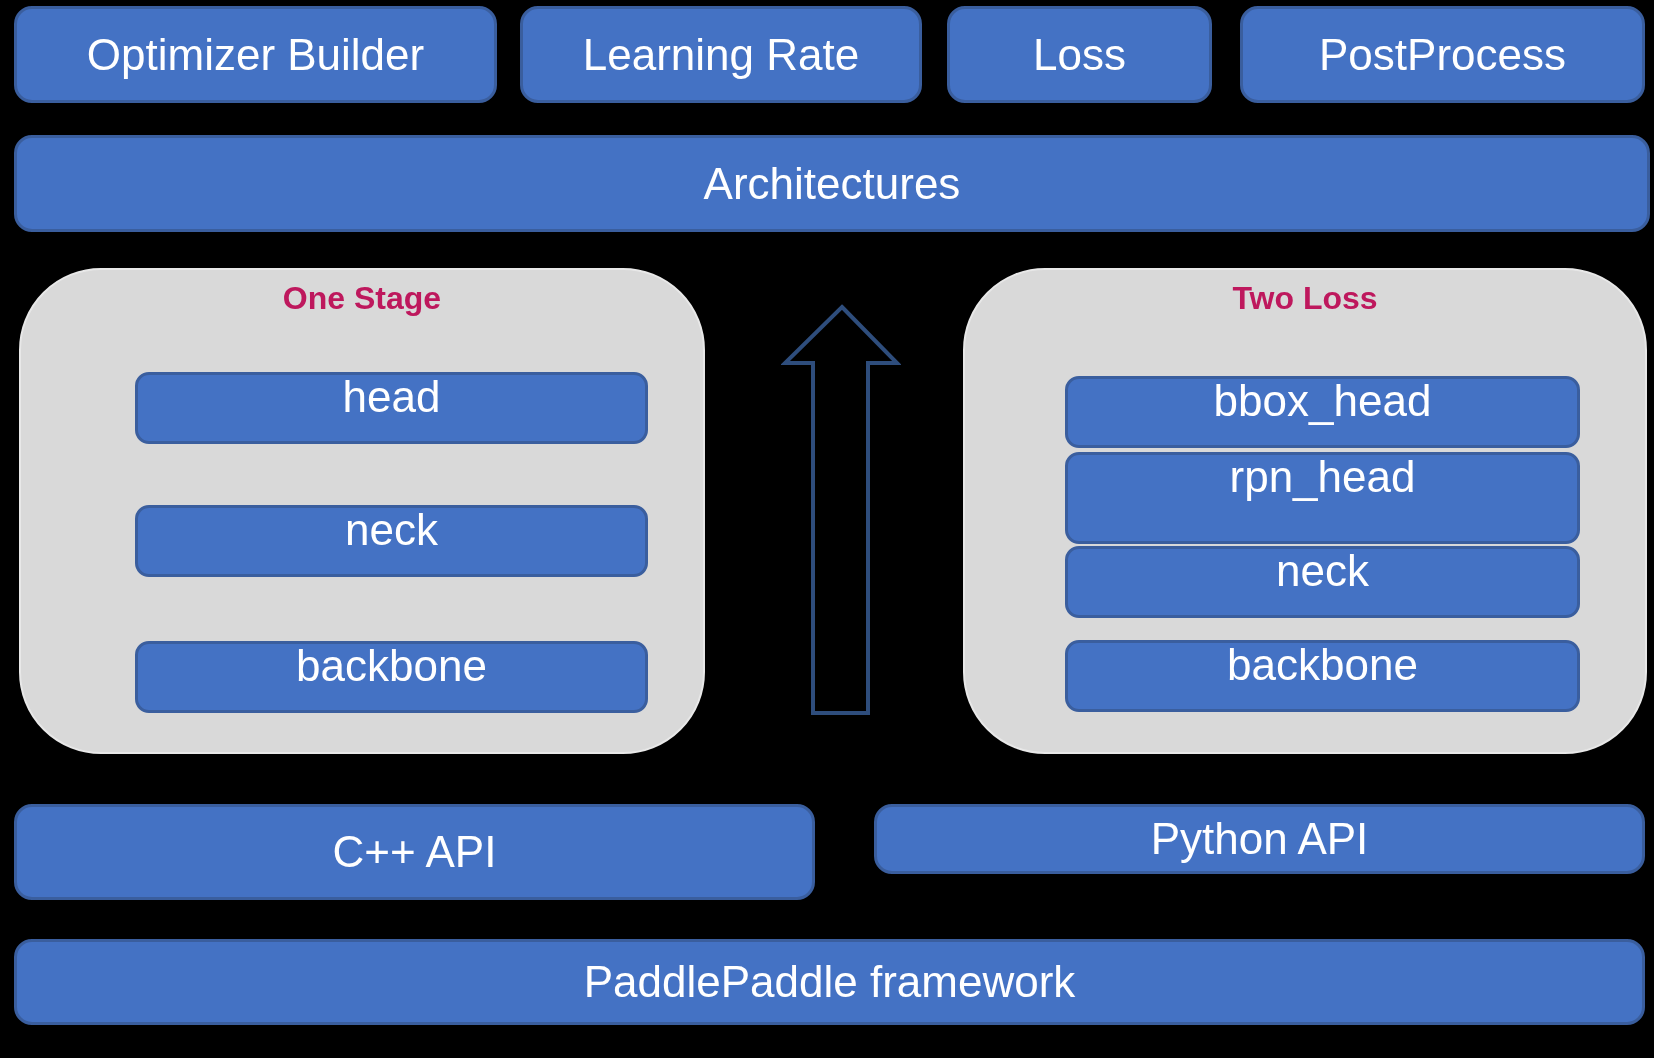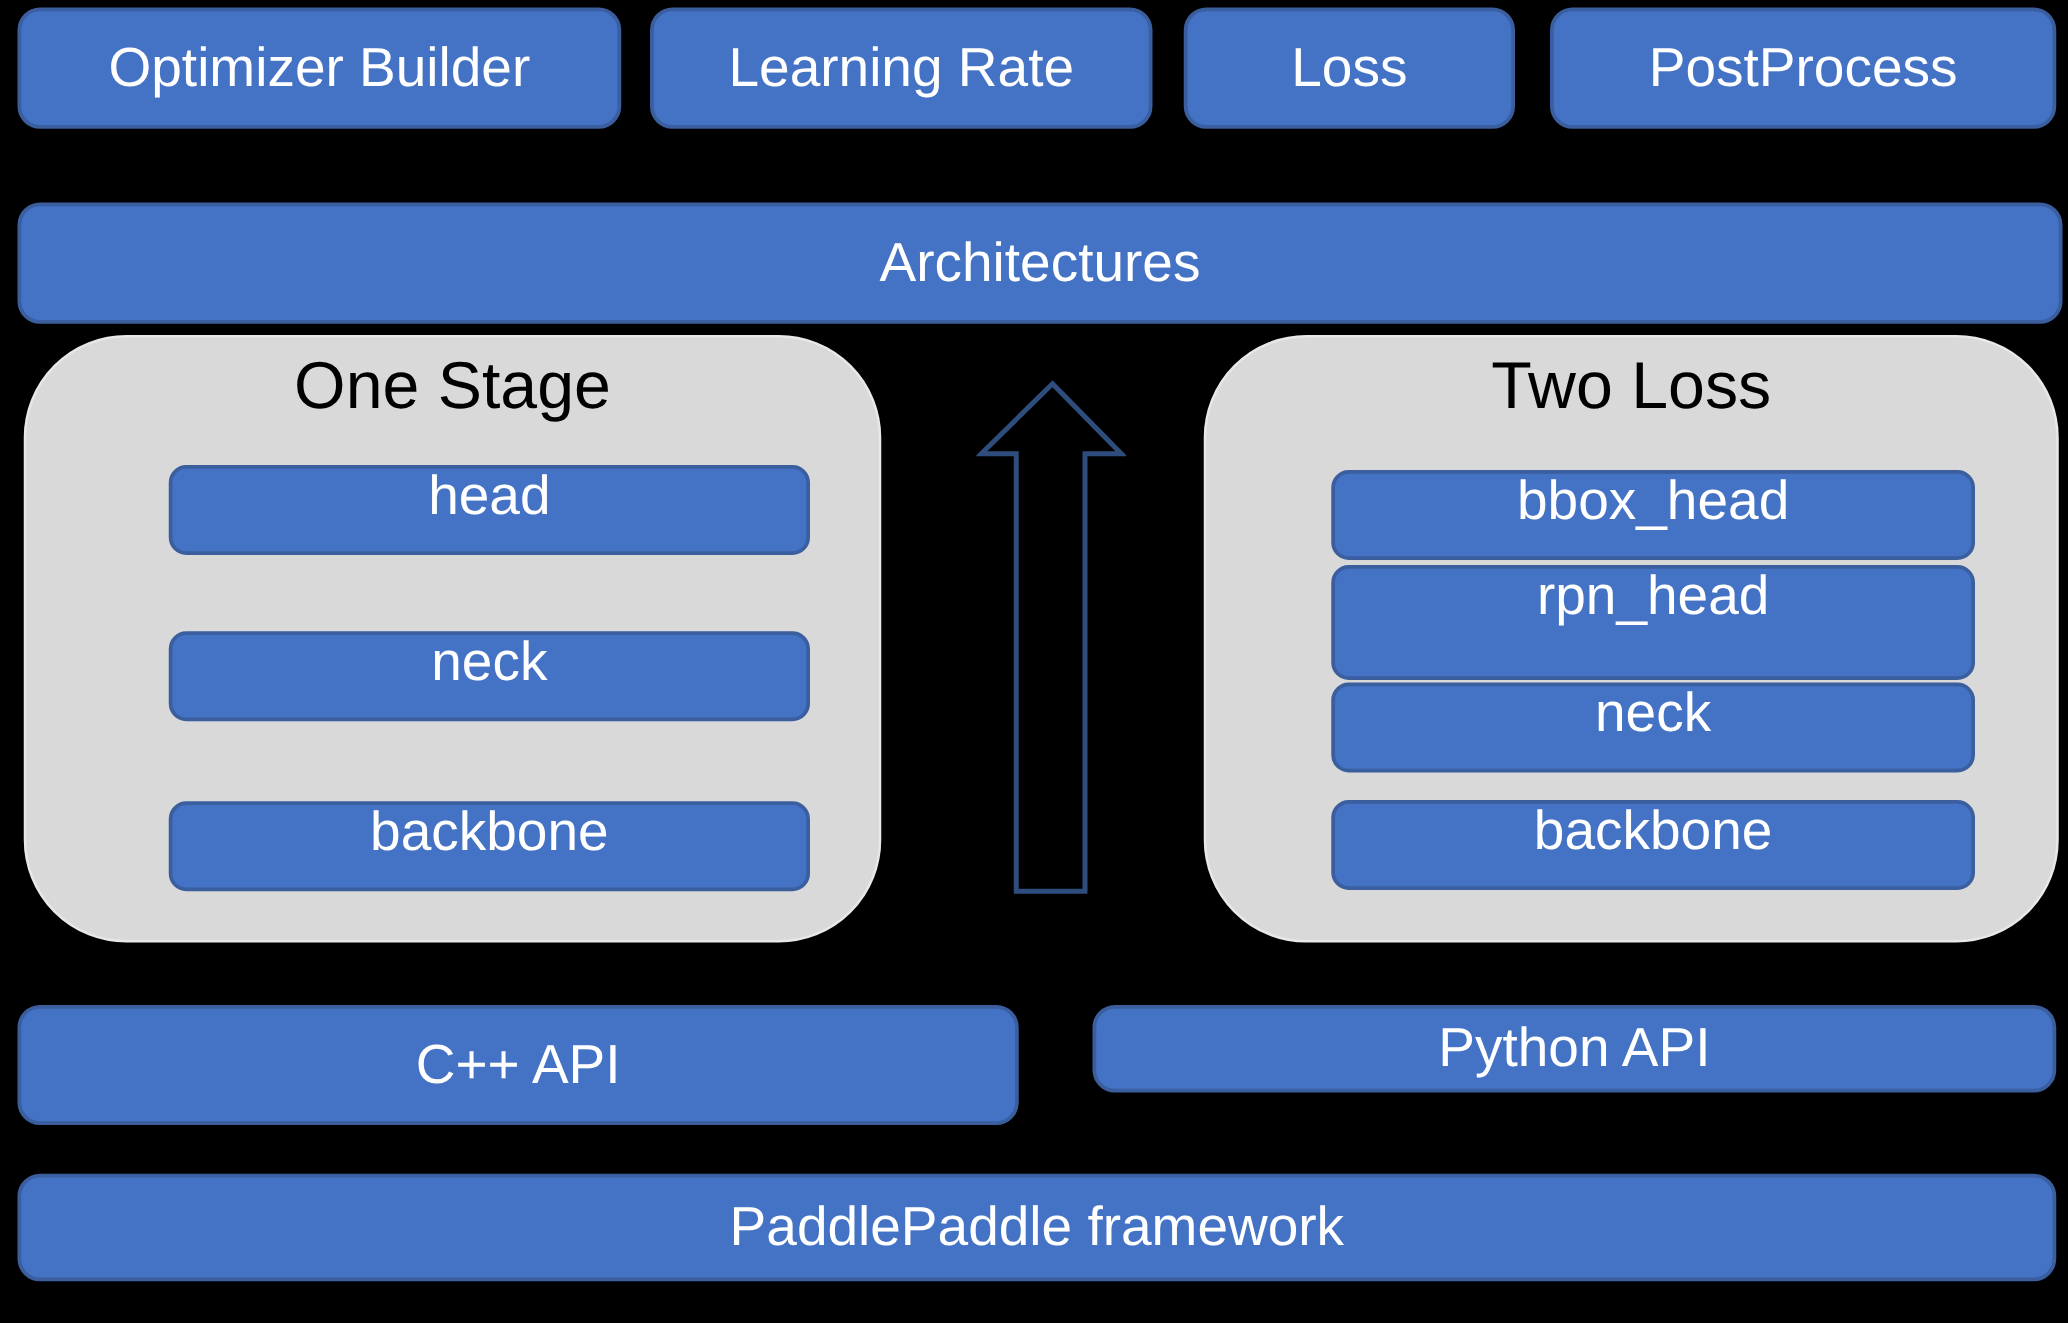--- a/index.html
+++ b/index.html
@@ -34,23 +34,23 @@
     background: #d9d9d9;
     border: 2px solid #e8e8e8;
     border-radius: 82px;
     box-sizing: border-box;
   }
   .panel-title {
     position: absolute;
     width: 100%;
     top: 12px;
     text-align: center;
-    color: #000000;
-    font-size: 53px;
-    font-weight: 400;
+    color: #be185d;
+    font-size: 32px;
+    font-weight: 700;
     line-height: 1;
   }
   .layer-bar {
     position: absolute;
     background: #4472c4;
     border: 3px solid #3a5e9e;
     border-radius: 14px;
     box-sizing: border-box;
     display: flex;
     align-items: flex-start;
@@ -79,21 +79,21 @@
   <div class="blue-box" style="left:520px; top:6px; width:402px; height:97px;">
     <span>Learning Rate</span>
   </div>
   <div class="blue-box" style="left:947px; top:6px; width:265px; height:97px;">
     <span>Loss</span>
   </div>
   <div class="blue-box" style="left:1240px; top:6px; width:405px; height:97px;">
     <span>PostProcess</span>
   </div>
 
-  <div class="blue-box" style="left:14px; top:135px; width:1636px; height:97px;margin-top:27px;">
+  <div class="blue-box" style="left:14px; top:135px; width:1636px; height:97px;">
     <span>Architectures</span>
   </div>
 
   <div class="panel" style="left:19px; top:268px; width:686px; height:486px;">
     <div class="panel-title">One Stage</div>
   </div>
   <div class="layer-bar" style="left:135px; top:372px; width:513px; height:72px;">
     <span>head</span>
   </div>
   <div class="layer-bar" style="left:135px; top:505px; width:513px; height:72px;">

